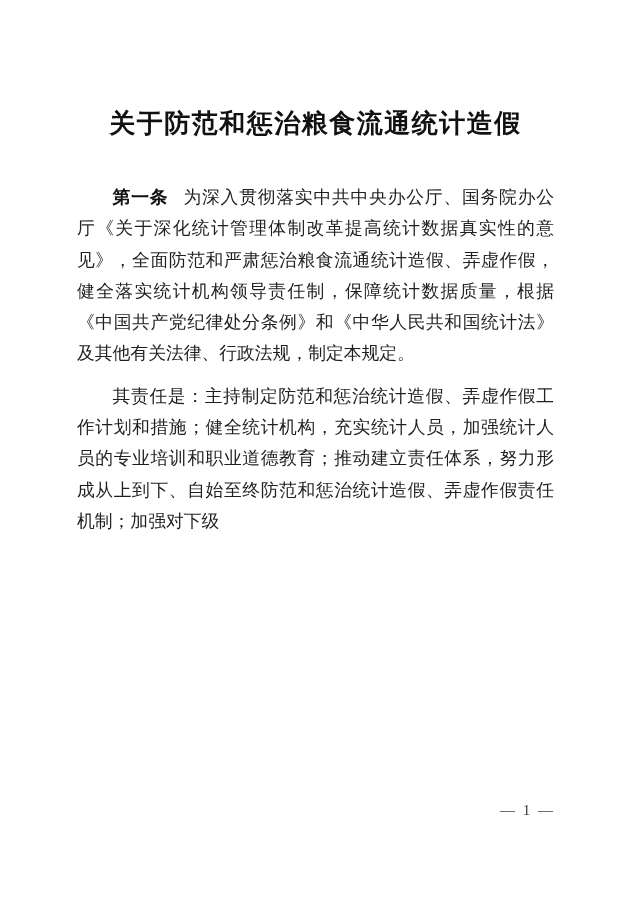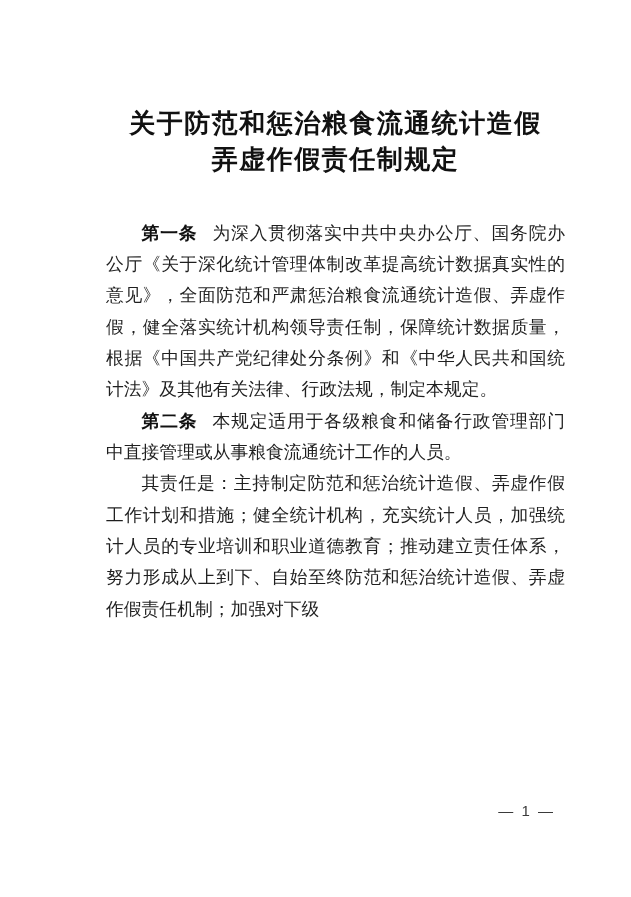--- a/index.html
+++ b/index.html
@@ -6,44 +6,43 @@
     margin: 0;
     padding: 0;
     background: #ffffff;
   }
   .page {
     position: relative;
     width: 631px;
     height: 897px;
     background: #ffffff;
     overflow: hidden;
-    font-family: Liberation Sans, sans-serif;
+    font-family: Liberation Serif, serif;
     color: #1a1a1a;
     box-sizing: border-box;
-    padding-left: 40px;
   }
   .doc-title {
     padding-top: 106px;
     text-align: center;
     font-weight: bold;
     font-size: 26px;
     line-height: 1.38;
     letter-spacing: 1.5px;
     color: #111111;
   }
   .doc-body {
     margin-top: 40px;
     padding: 0 66px;
     font-size: 17.8px;
     line-height: 1.76;
     text-align: justify;
     color: #1f1f1f;
   }
   .para {
-    margin: 0;
+    margin: 11px;
     text-indent: 2em;
   }
   .article-label {
     font-weight: bold;
     margin-right: 0.85em;
     color: #111111;
   }
   .article-label:empty {
     margin-right: 0;
   }
@@ -56,27 +55,25 @@
     color: #3a3a3a;
   }
 </style>
 </head>
 <body>
 
 <div class="page">
 
   <div class="doc-title">
     <div>关于防范和惩治粮食流通统计造假</div>
-    <div>弄虚作假责任制规定</div>
   </div>
 
   <div class="doc-body">
     <p class="para"><span class="article-label">第一条</span><span>为深入贯彻落实中共中央办公厅、国务院办公厅《关于深化统计管理体制改革提高统计数据真实性的意见》，全面防范和严肃惩治粮食流通统计造假、弄虚作假，健全落实统计机构领导责任制，保障统计数据质量，根据《中国共产党纪律处分条例》和《中华人民共和国统计法》及其他有关法律、行政法规，制定本规定。</span></p>
 
-    <p class="para"><span class="article-label">第二条</span><span>本规定适用于各级粮食和储备行政管理部门中直接管理或从事粮食流通统计工作的人员。</span></p>
 
 
 
     <p class="para"><span class="article-label"></span><span>其责任是：主持制定防范和惩治统计造假、弄虚作假工作计划和措施；健全统计机构，充实统计人员，加强统计人员的专业培训和职业道德教育；推动建立责任体系，努力形成从上到下、自始至终防范和惩治统计造假、弄虚作假责任机制；加强对下级</span></p>
   </div>
 
   <div class="page-number">— 1 —</div>
 
 </div>
 

